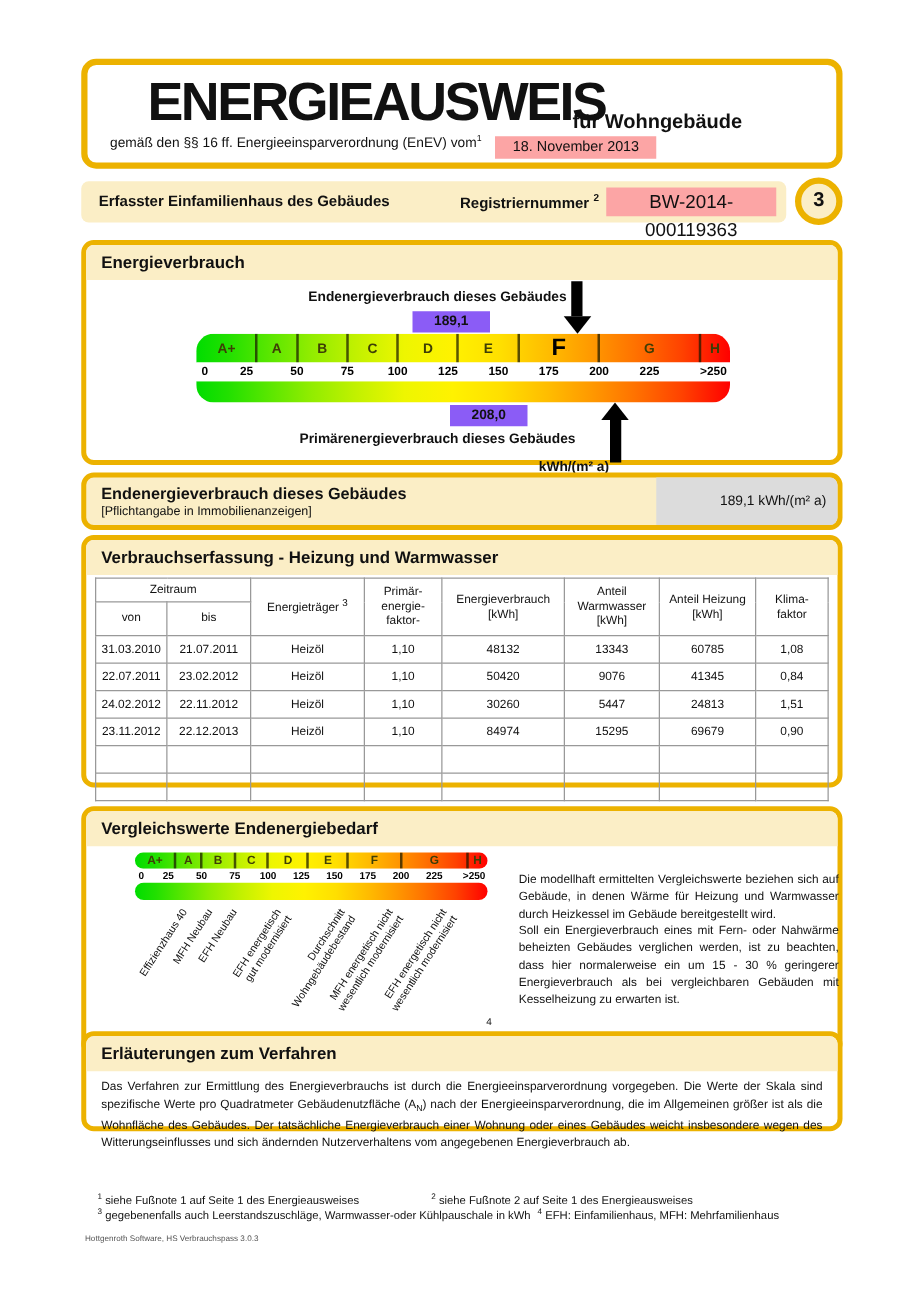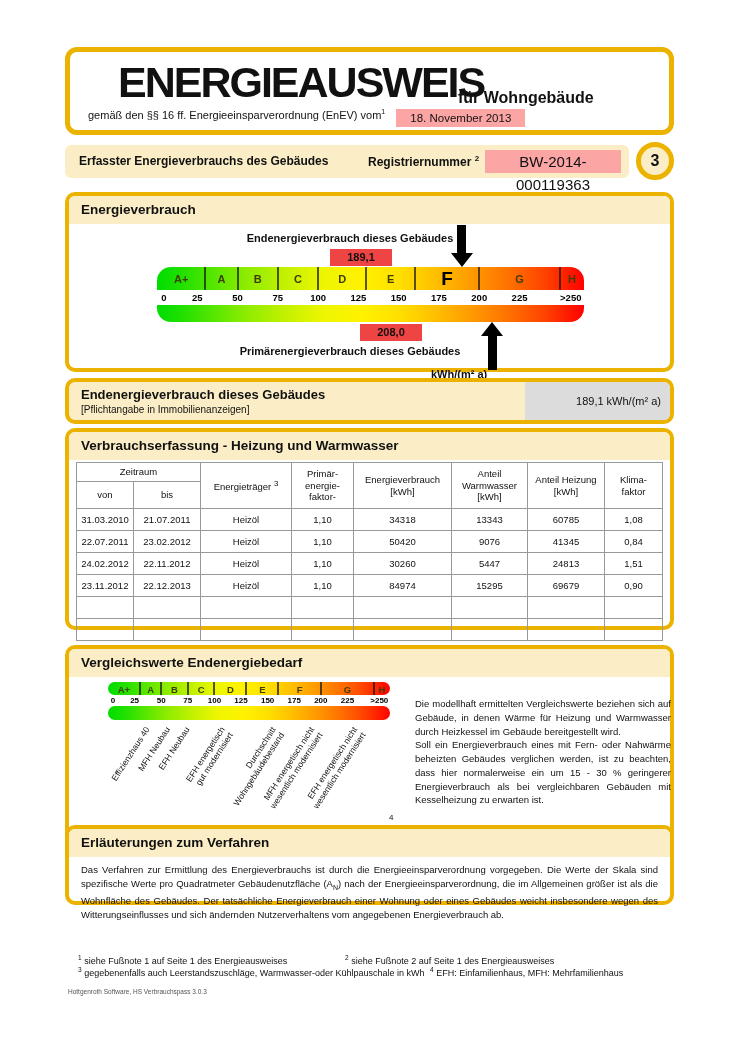--- a/index.html
+++ b/index.html
@@ -66,21 +66,21 @@
   .arrow-down i,.arrow-up i{display:block;margin:0 auto;}
   .stem{width:9px;background:#000;}
   .arrow-down .stem{height:28px;} .arrow-up .stem{height:34px;}
   .head{width:0;height:0;}
   .arrow-down .head{border-left:11px solid transparent;border-right:11px solid transparent;border-top:14px solid #000;}
   .arrow-up .head{border-left:11px solid transparent;border-right:11px solid transparent;border-bottom:14px solid #000;}
 
   
   .ev-label{position:absolute;left:146px;width:270px;text-align:center;font-size:11px;font-weight:bold;}
   .valbox{position:absolute;width:62px;height:17px;line-height:17px;text-align:center;
-          font-size:11px;font-weight:bold;background:#ef4444;}
+          font-size:11px;font-weight:bold;background:#8b5cf6;}
   .ev-unit{position:absolute;font-size:11px;font-weight:bold;margin-top:42px;}
 
   
   #sec-banner{background:#FBEEC6;}
   #banner-title{position:absolute;left:12px;top:5px;font-size:13px;font-weight:bold;}
   #banner-sub{position:absolute;left:12px;top:22px;font-size:10px;}
   #banner-box{position:absolute;right:0;top:0;bottom:0;width:145px;background:#DCDCDC;
               border-radius:0 6px 6px 0;font-size:11px;display:flex;align-items:center;
               justify-content:flex-end;padding-right:9px;box-sizing:border-box;}
 
@@ -118,21 +118,21 @@
   <div id="header-box">
     <div id="main-title">ENERGIEAUSWEIS</div>
     <div id="main-subtitle">für Wohngebäude</div>
     <div id="law-line">
       <span>gemäß den §§ 16 ff. Energieeinsparverordnung (EnEV) vom</span><sup>1</sup>
       <span id="date-box" class="graybox">18. November 2013</span>
     </div>
   </div>
 
   <div id="reg-bar">
-    <span id="reg-label">Erfasster Energieverbrauchs des Gebäudes</span>
+    <span id="reg-label">Erfasster Einfamilienhaus des Gebäudes</span>
     <span id="reg-reg">
       <span>Registriernummer</span> <sup>2</sup>
     </span>
     <span id="reg-box" class="graybox">BW-2014-000119363</span>
   </div>
   <div id="page-badge">3</div>
 
   <div class="sec" id="sec-energieverbrauch" style="top:192px;height:180px;">
     <div class="sec-title">Energieverbrauch</div>
     <div class="sec-body" style="height:148px;">
@@ -235,21 +235,21 @@
         </tr>
         <tr class="hrow2">
           <td>von</td>
           <td>bis</td>
         </tr>
         <tr class="data-row">
           <td>31.03.2010</td>
               <td>21.07.2011</td>
           <td>Heizöl</td>
               <td>1,10</td>
-          <td>34318</td>
+          <td>48132</td>
               <td>13343</td>
           <td>60785</td>
               <td>1,08</td>
         </tr>
         <tr class="data-row">
           <td>22.07.2011</td>
               <td>23.02.2012</td>
           <td>Heizöl</td>
               <td>1,10</td>
           <td>50420</td>

